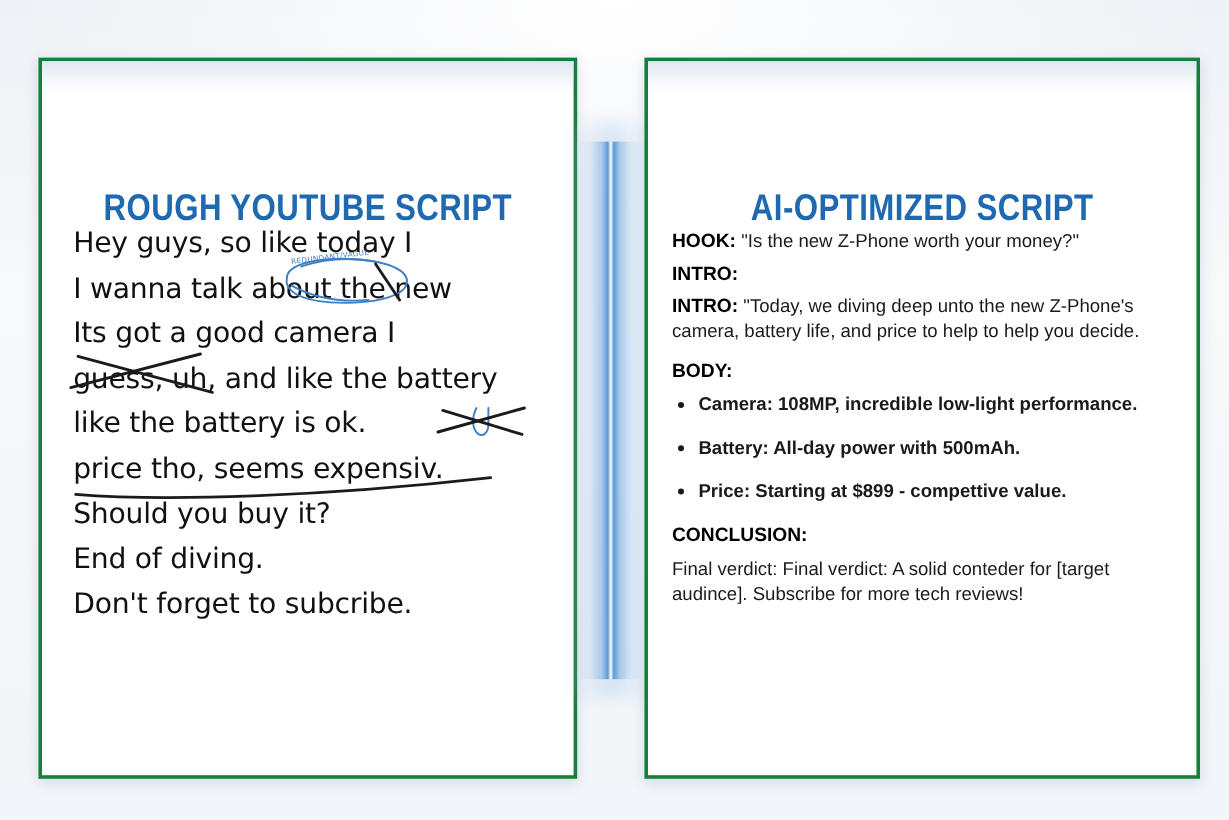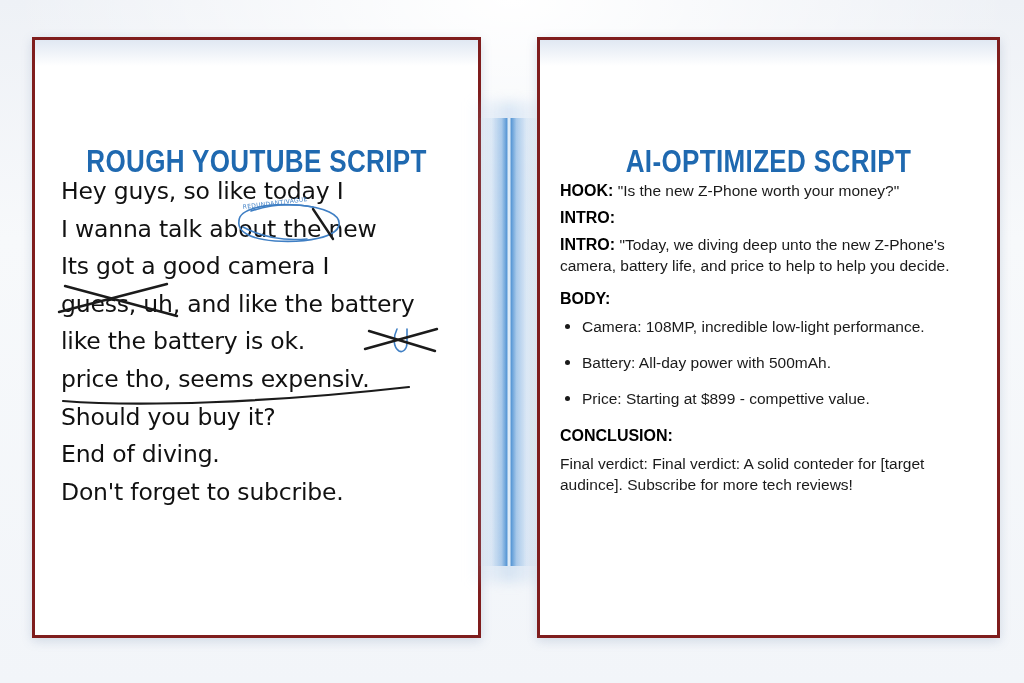--- a/index.html
+++ b/index.html
@@ -64,23 +64,24 @@
         rgba(160,195,232,0.42) 50%,
         rgba(160,195,232,0.30) 55%,
         rgba(160,195,232,0) 100%);
     filter: blur(6px);
   }
 
   
   .card {
     position: absolute;
     background: #ffffff;
-    border: 3px solid #7f1d1d;
+    border: 3px solid #15803d;
     box-shadow: 0 3px 10px rgba(90,120,160,0.22), 0 0 0 1px rgba(255,255,255,0.6) inset;
     box-sizing: border-box;
+    margin-top: 11px;
   }
   .card::before {
     
     content: "";
     position: absolute;
     left: 0; right: 0; top: 0;
     height: 26px;
     background: linear-gradient(180deg, rgba(214,224,238,0.75) 0%, rgba(255,255,255,0) 100%);
     pointer-events: none;
   }
@@ -167,20 +168,21 @@
     font-size: 16px;
     font-family: "Liberation Sans", sans-serif;
   }
   .block { margin-bottom: 12px; }
   .block.tight { margin-bottom: 6px; }
   .para { margin: 0; }
   .bullets {
     list-style: none;
     margin: 8px 0 0 0;
     padding: 0;
+    font-weight: bold;
   }
   .bullets li {
     position: relative;
     padding-left: 22px;
     margin-bottom: 16px;
     font-size: 15.5px;
     line-height: 20px;
   }
   .bullets li .dot {
     position: absolute;

